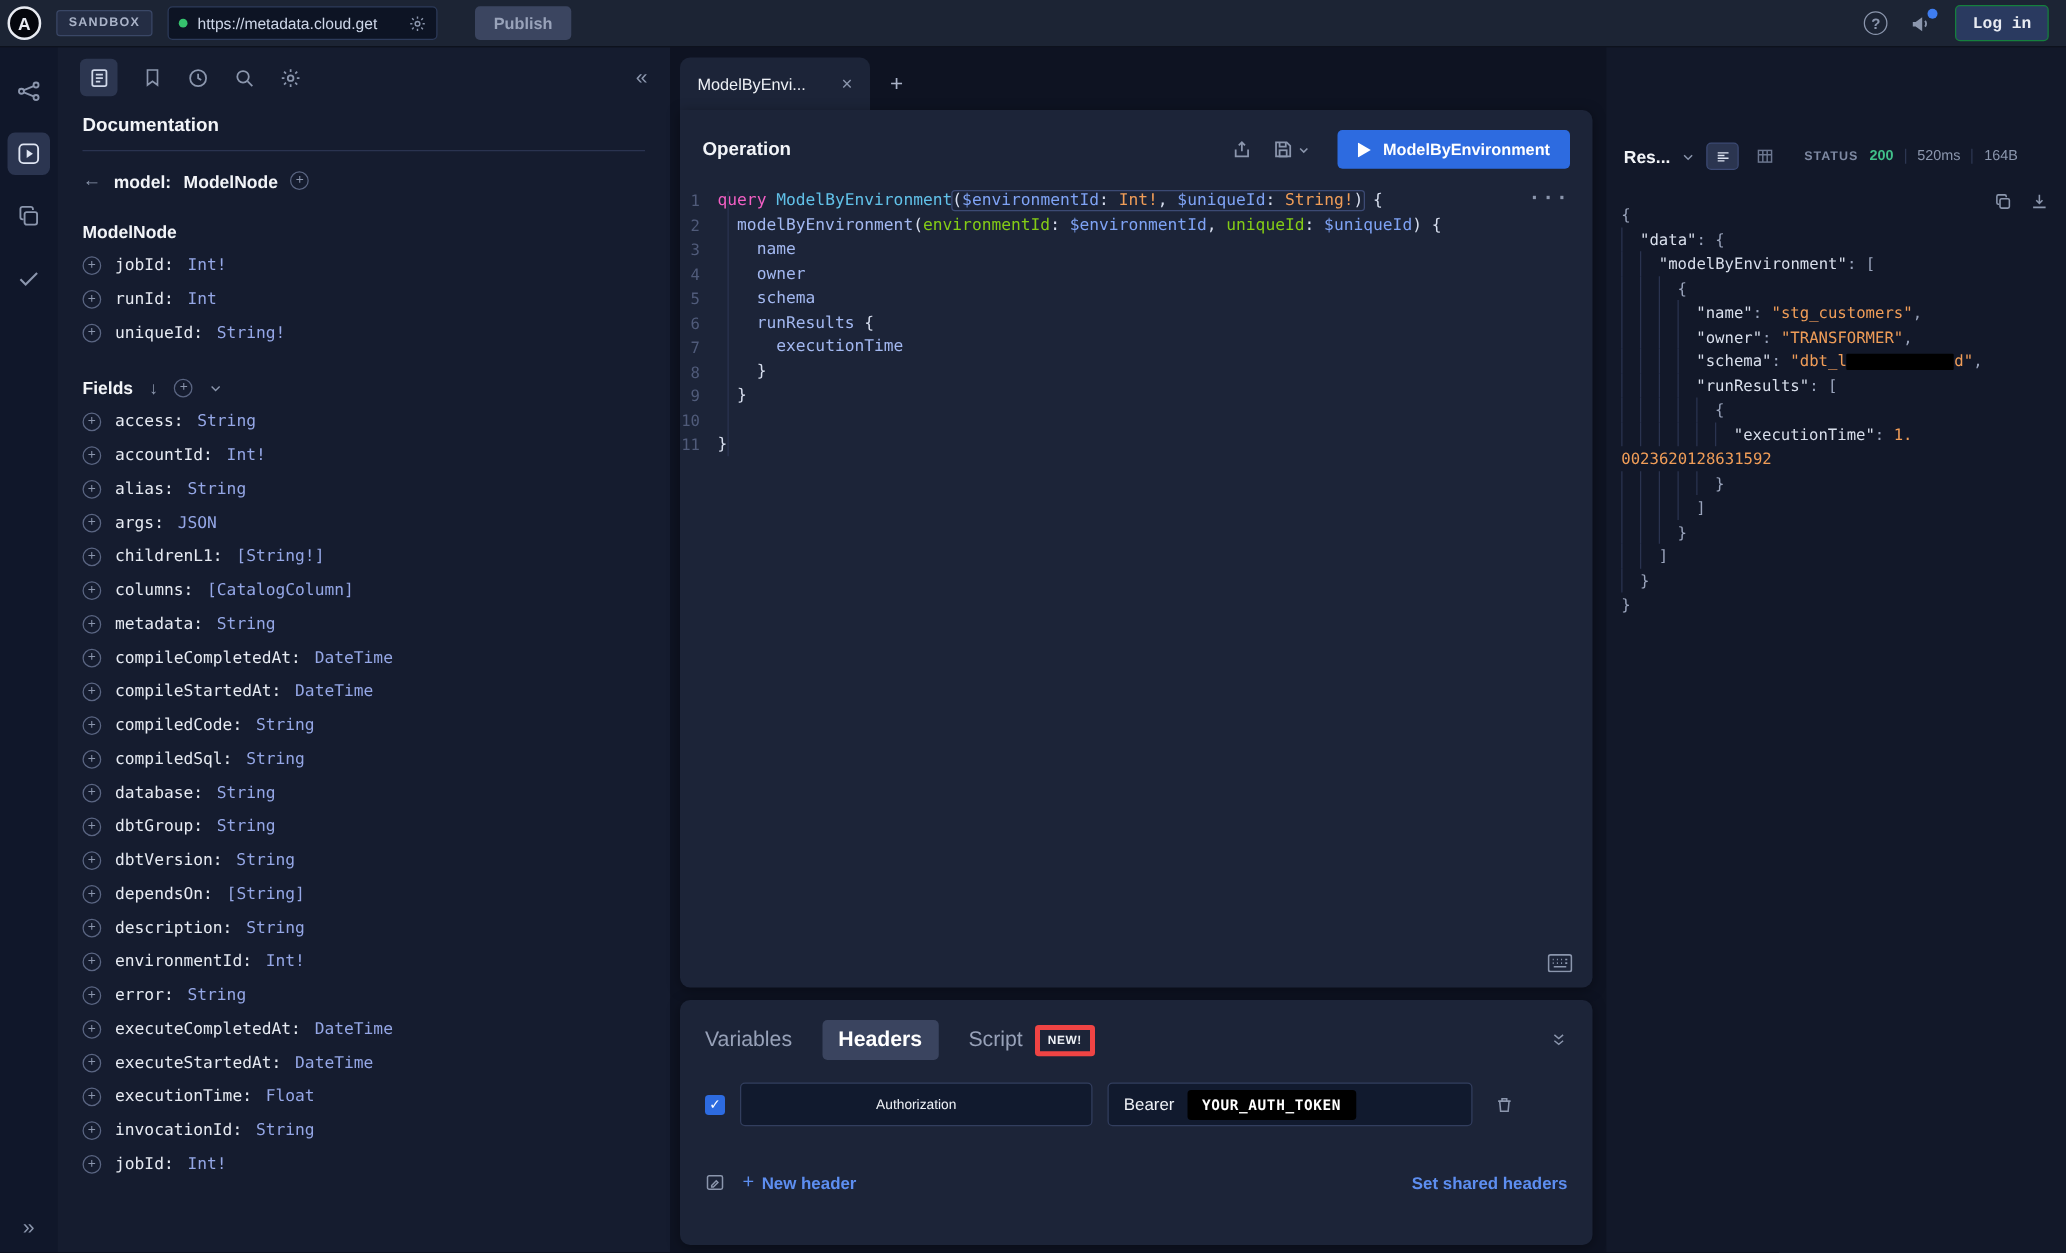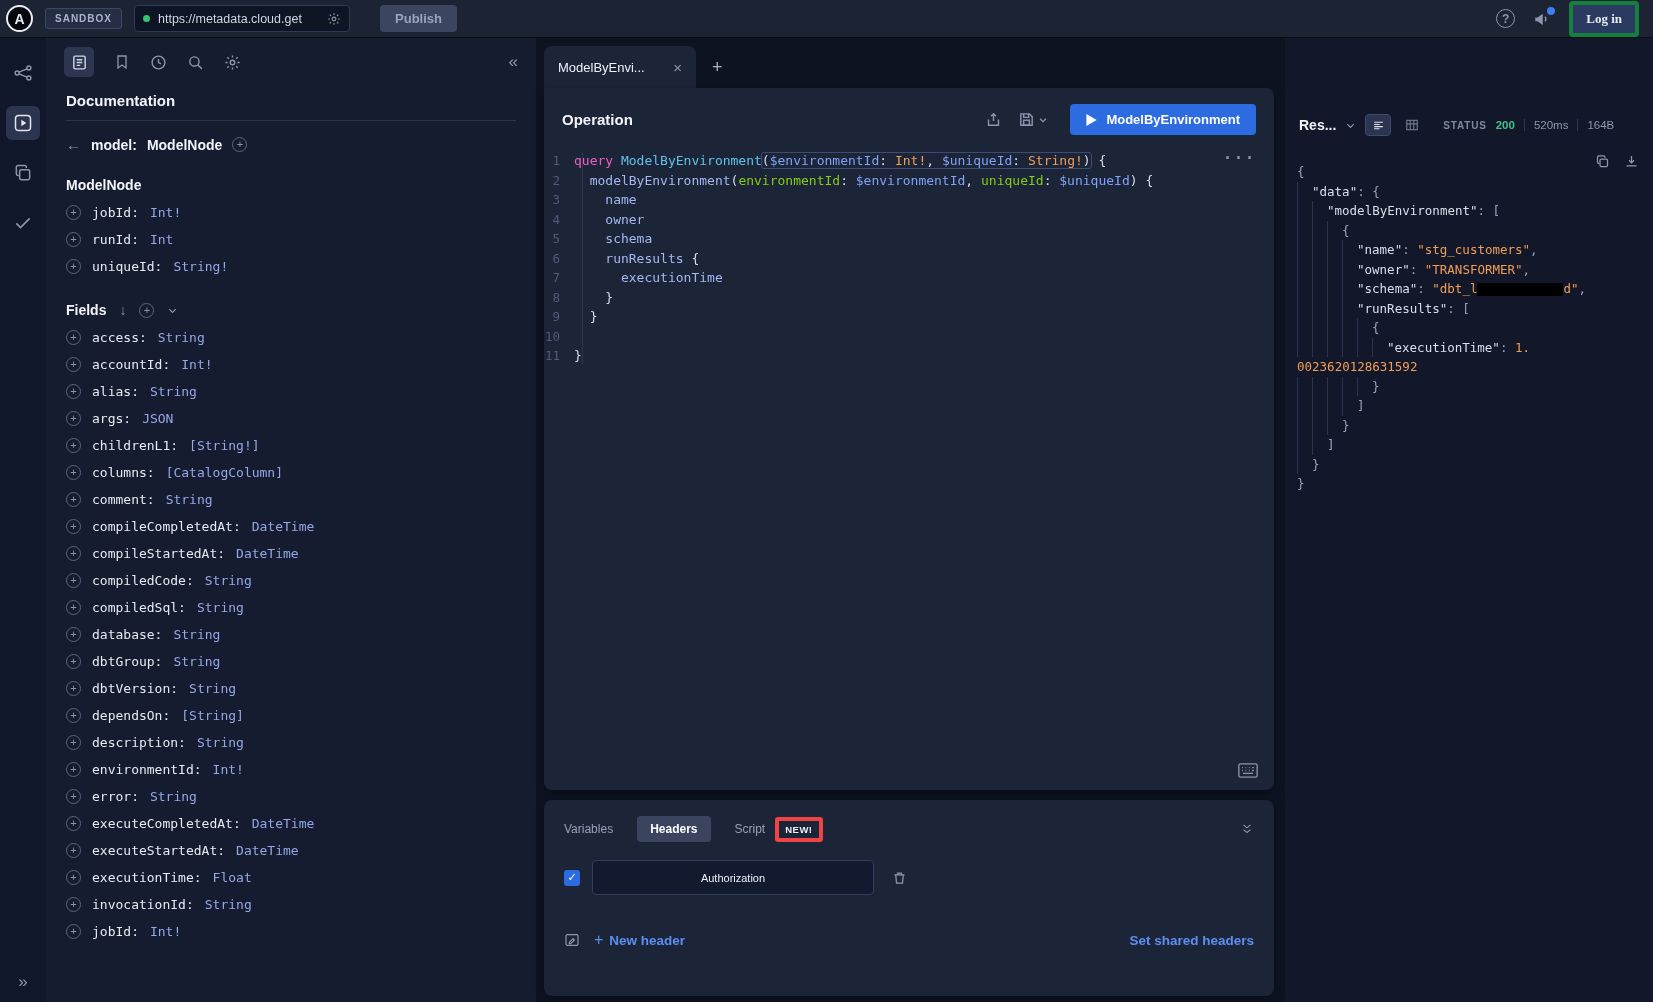--- a/index.html
+++ b/index.html
@@ -18,22 +18,22 @@
               border-radius:4px; height:27px; padding:0 8px; width:216px; }
   .green-dot { width:7px; height:7px; border-radius:50%; background:#36c26e; flex:none; }
   .url-text { font-size:12.5px; color:#cdd6e8; white-space:nowrap; overflow:hidden; flex:1; }
   .publish-btn { margin-left:18px; background:#3b4560; color:#99a3ba; border:none; border-radius:4px;
                  padding:6px 15px; font-size:13px; font-weight:600; font-family:inherit; }
   .topbar-right { margin-left:auto; display:flex; align-items:center; gap:18px; padding-right:4px; }
   .help-circle { width:19px; height:19px; border-radius:50%; border:1.5px solid #8b96ad; color:#8b96ad;
                  display:flex; align-items:center; justify-content:center; font-size:12px; font-weight:700; }
   .megaphone-wrap { position:relative; color:#8b96ad; display:flex; }
   .notif-dot { position:absolute; top:-3px; right:-4px; width:8px; height:8px; border-radius:50%; background:#3f7df0; }
-  .login-btn { background:#2a3a60; border:4px solid #15803d; color:#e8ebf2; font-size:13px; font-weight:600;
-               padding:6px 13px; border-radius:4px; font-family:Liberation Serif, serif; }
+  .login-btn { background:#2a3a60; border:1px solid #15803d; color:#e8ebf2; font-size:13px; font-weight:600;
+               padding:6px 13px; border-radius:4px; font-family:Liberation Mono, monospace; }
 
   
   .rail { position:absolute; top:38px; left:0; width:46px; bottom:0; background:#10172a;
           display:flex; flex-direction:column; align-items:center; padding:18px 0 10px; gap:16px; }
   .rail-slot { width:34px; height:34px; display:flex; align-items:center; justify-content:center; color:#8b96ad; }
   .rail-slot.active { background:#2b3550; border-radius:6px; color:#dfe5f2; }
   .rail-spacer { flex:1; }
   .rail-expand { color:#8b96ad; font-size:17px; }
 
   
@@ -90,21 +90,21 @@
   .tok-arg { color:#84cc16; }
   .tok-p { color:#d7deee; }
   .bracket-hl { outline:1px solid #3c4a74; border-radius:2px; }
   .op-ellipsis { position:absolute; top:6px; right:18px; color:#8b96ad; font-size:15px; letter-spacing:2px; font-weight:700; }
   .kbd-icon { position:absolute; right:16px; bottom:12px; color:#8b96ad; }
 
   
   .bottom-card { position:absolute; left:8px; top:762px; width:730px; bottom:6px; background:#1c2438;
                  border-radius:8px; box-shadow:0 2px 10px rgba(0,0,0,.35); }
   .bc-tabs { display:flex; align-items:center; gap:24px; padding:16px 20px 8px; }
-  .bc-tab { font-size:12px; color:#97a1b8; padding:6px 0; }
+  .bc-tab { font-size:17px; color:#97a1b8; padding:6px 0; }
   .bc-tab.active { background:#3a445f; color:#fff; padding:6px 13px; border-radius:4px; font-weight:600; }
   .new-badge { border:4px solid #ef4444; color:#eef1f6; font-size:9.5px; font-weight:700; letter-spacing:.5px;
                padding:3px 6px; border-radius:3px; margin-left:-14px; }
   .collapse-down { margin-left:auto; color:#8b96ad; display:flex; }
   .header-row { display:flex; align-items:center; gap:12px; padding:10px 20px 0; }
   .checkbox { width:16px; height:16px; background:#2d6be0; border-radius:3px; color:#fff; font-size:11px;
               display:flex; align-items:center; justify-content:center; flex:none; }
   .key-input { width:282px; height:35px; background:#111a2e; border:1px solid #323e5e; border-radius:4px;
                color:#eef1f6; font-size:11px; padding:0 12px; font-family:inherit;text-align:center; }
   .value-input { width:292px; height:35px; background:#111a2e; border:1px solid #323e5e; border-radius:4px;
@@ -304,21 +304,21 @@
             <span class="f-name">childrenL1:</span>
             <span class="f-type">[String!]</span>
           </div>
           <div class="doc-row">
             <span class="plus-circle">+</span>
             <span class="f-name">columns:</span>
             <span class="f-type">[CatalogColumn]</span>
           </div>
           <div class="doc-row">
             <span class="plus-circle">+</span>
-            <span class="f-name">comment:</span>
+            <span class="f-name">metadata:</span>
             <span class="f-type">String</span>
           </div>
           <div class="doc-row">
             <span class="plus-circle">+</span>
             <span class="f-name">compileCompletedAt:</span>
             <span class="f-type">DateTime</span>
           </div>
           <div class="doc-row">
             <span class="plus-circle">+</span>
             <span class="f-name">compileStartedAt:</span>
@@ -499,20 +499,24 @@
         <span class="new-badge">NEW!</span>
         <span class="collapse-down">
           <svg width="14" height="14" viewBox="0 0 24 24" fill="none" stroke="currentColor" stroke-width="2">
             <path d="M6 5l6 5 6-5M6 13l6 5 6-5"></path>
           </svg>
         </span>
       </div>
       <div class="header-row">
         <span class="checkbox">✓</span>
         <input class="key-input" value="Authorization" style="">
+        <div class="value-input">
+          <span class="bearer-label">Bearer</span>
+          <span class="token-box">YOUR_AUTH_TOKEN</span>
+        </div>
         <span class="trash-btn">
           <svg width="15" height="16" viewBox="0 0 24 24" fill="none" stroke="currentColor" stroke-width="2">
             <path d="M4 7h16M9 7V4h6v3M6 7l1.2 13h9.6L18 7"></path>
           </svg>
         </span>
       </div>
       <div class="bc-footer">
         <span class="env-icon">
           <svg width="16" height="16" viewBox="0 0 24 24" fill="none" stroke="currentColor" stroke-width="1.8">
             <rect x="3" y="4" width="18" height="16" rx="2"></rect>

